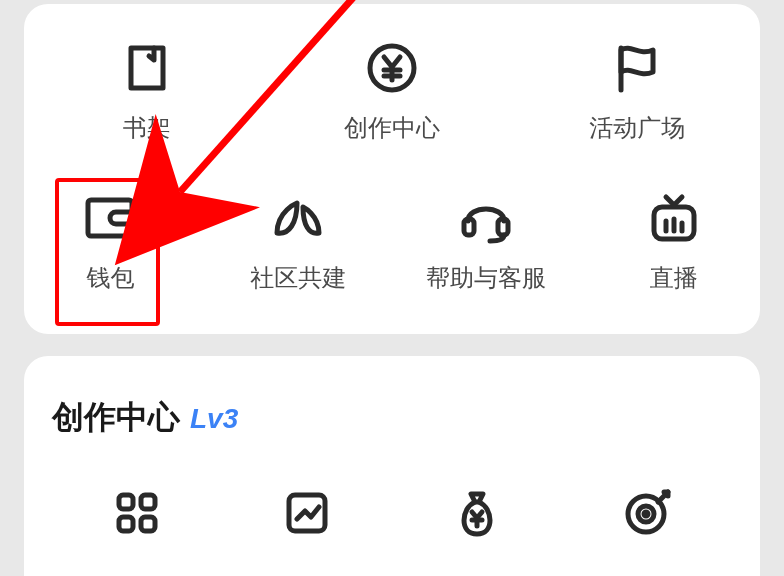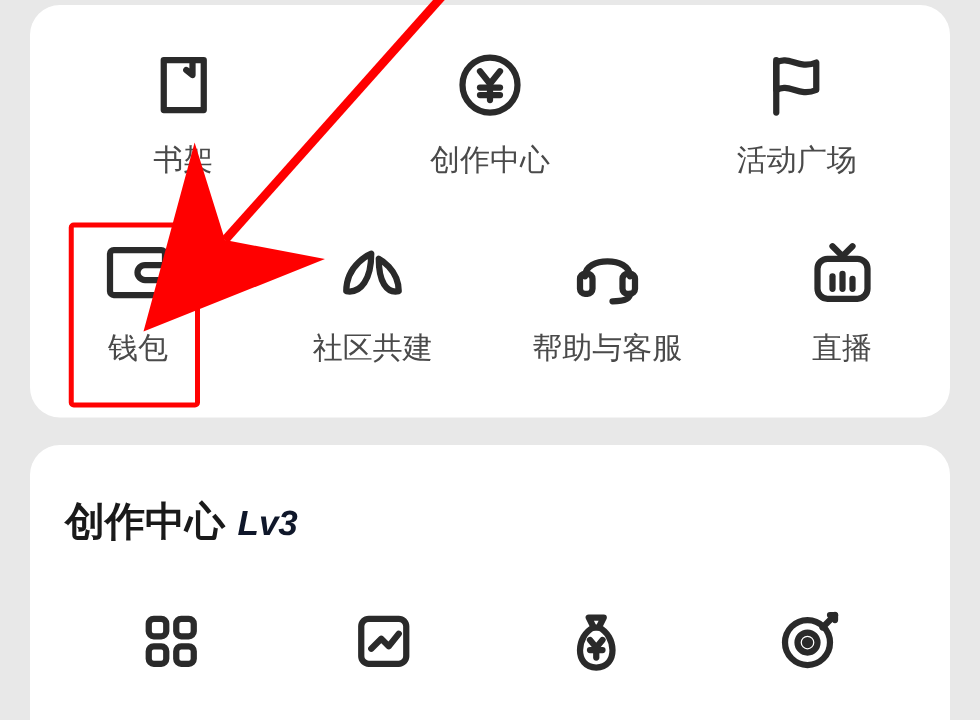--- a/index.html
+++ b/index.html
@@ -91,21 +91,21 @@
     font-size: 32px;
     font-weight: 700;
     color: #1a1a1a;
     display: flex;
     align-items: baseline;
     gap: 10px;
   }
   .lv-badge {
     font-size: 28px;
     font-weight: 700;
-    color: #0f172a;
+    color: #3b82f6;
     font-style: italic;
   }
   .enter-link {
     display: flex;
     align-items: center;
     gap: 8px;
     font-size: 26px;
     color: #555;
     font-weight: 400;
     cursor: pointer;

